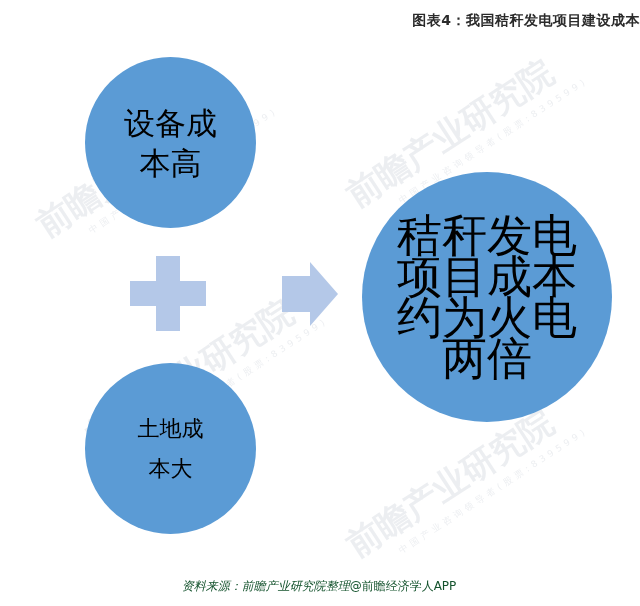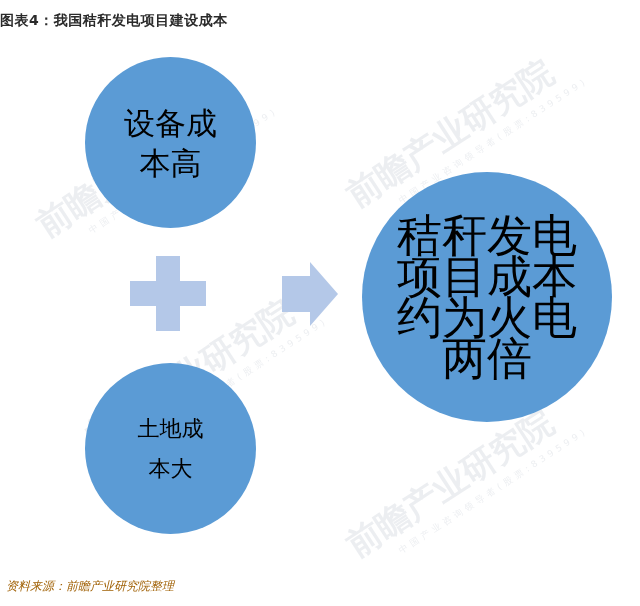--- a/index.html
+++ b/index.html
@@ -1,43 +1,43 @@
 <!DOCTYPE html>
 <html><head>
 <meta charset="utf-8">
 <style>
   html, body { margin: 0; padding: 0; }
   body {
     width: 640px; height: 606px; background: #ffffff; position: relative; overflow: hidden;
     font-family: "DejaVu Sans", "Liberation Sans", sans-serif;
   }
   .title {
-    position: absolute; top: 12px; left: 0; width: 640px; text-align: left;
+    position: absolute; top: 12px; left: 0; width: 640px; text-align: right;
     font-size: 14px; font-weight: bold; color: #2b2b2b; letter-spacing: 0.5px;
   }
   .circle {
     position: absolute; border-radius: 50%; background: #5b9bd5;
     display: flex; align-items: center; justify-content: center; text-align: center;
     color: #000000; font-family: "DejaVu Serif", "Liberation Serif", serif;
   }
   .circle .txt { white-space: pre-line; }
   .c-top { left: 85px; top: 57px; width: 171px; height: 171px; font-size: 31px; line-height: 40px; }
   .c-bottom { left: 85px; top: 363px; width: 171px; height: 171px; font-size: 22px; line-height: 40px; }
   .c-big { left: 362px; top: 172px; width: 250px; height: 250px; font-size: 45px; line-height: 41px; }
   .plus { position: absolute; left: 130px; top: 256px; width: 76px; height: 75px; }
   .arrow { position: absolute; left: 282px; top: 262px; width: 56px; height: 64px; }
   .wm {
     position: absolute; color: rgba(200,205,215,0.35); font-weight: bold;
     transform: rotate(-33deg); transform-origin: left bottom; white-space: nowrap;
     pointer-events: none; font-size: 34px;
   }
   .wm-sub { font-size: 9px; display: block; letter-spacing: 4px; margin-left: 40px; font-weight: normal; }
   .footer {
-    position: absolute; top: 578px; left: 6px; right: 8px; font-size: 12px; color: #a16207;
-    display: flex; justify-content: space-between;
+    position: absolute; top: 578px; left: 6px; right: 8px; font-size: 12px; color: #14532d;
+    display: flex; justify-content: center;
   }
   .source { font-style: italic; }
 </style>
 </head>
 <body>
 
 <div class="title">图表4：我国秸秆发电项目建设成本</div>
 
 <div class="wm" style="left:60px; top:200px;">
   <span>前瞻产业研究院</span>
@@ -76,13 +76,14 @@
 
 <div class="circle c-big">
   <span class="txt">秸秆发电
 项目成本
 约为火电
 两倍</span>
 </div>
 
 <div class="footer">
   <span class="source">资料来源：前瞻产业研究院整理</span>
+  <span>@前瞻经济学人APP</span>
 </div>
 
 </body></html>

